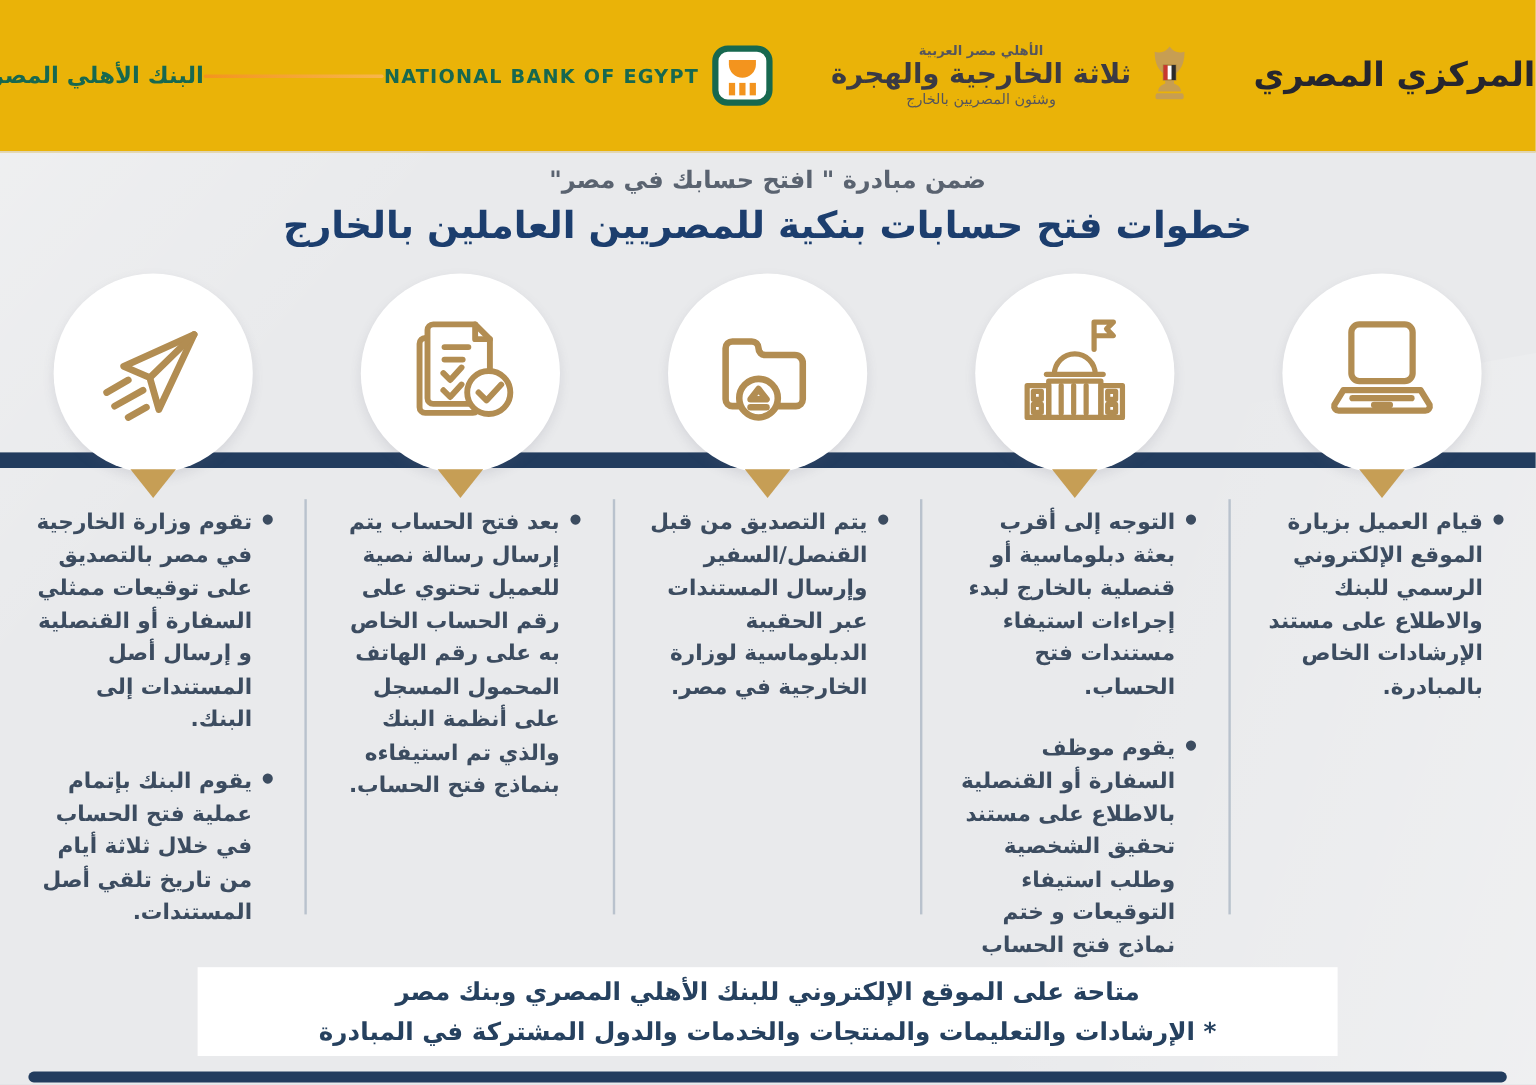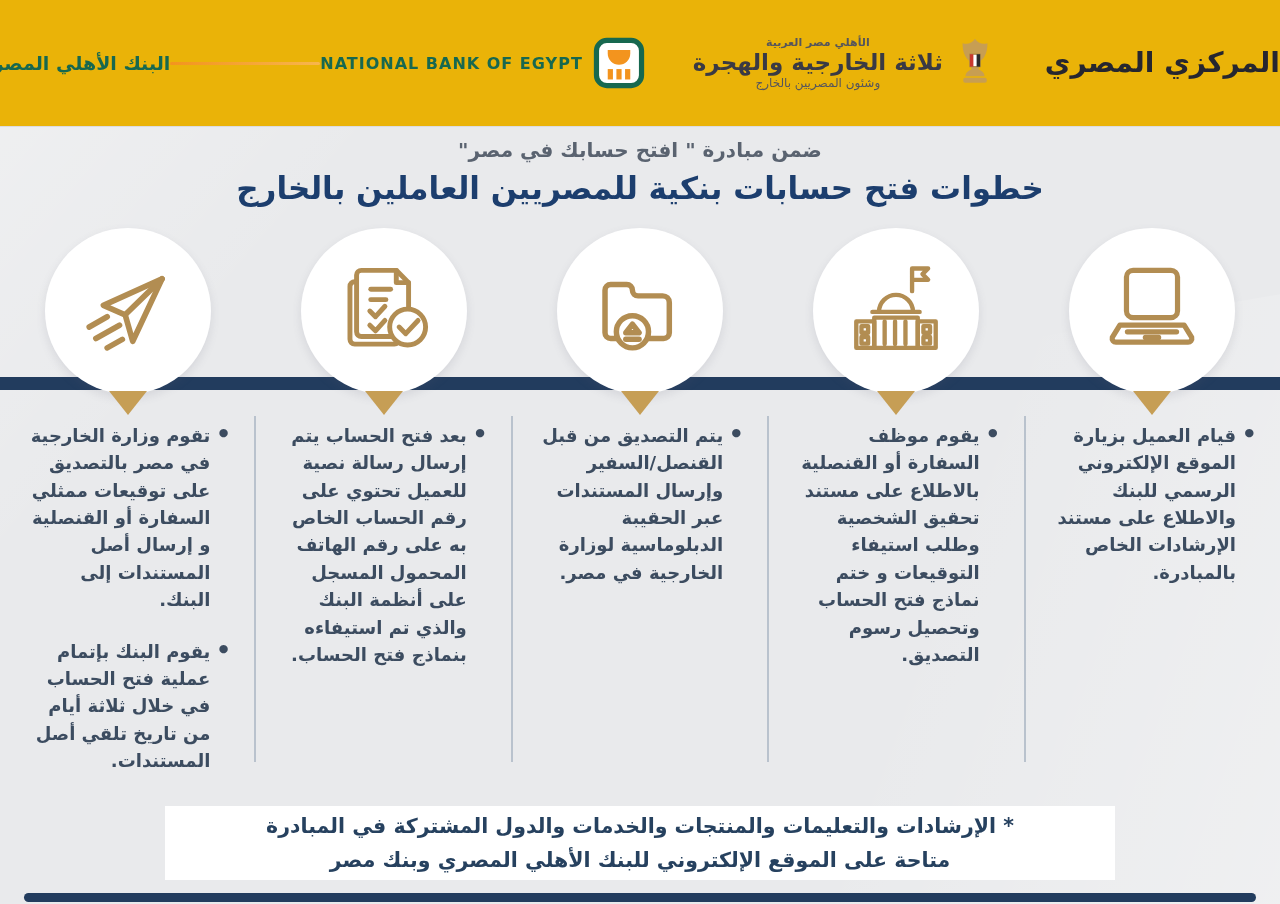--- a/index.html
+++ b/index.html
@@ -260,36 +260,37 @@
     </div>
   </div>
 
   <div class="steps-text">
 
     <div class="text-col">
       <p class="bullet">قيام العميل بزيارة الموقع الإلكتروني الرسمي للبنك والاطلاع على مستند الإرشادات الخاص بالمبادرة.</p>
     </div>
 
     <div class="text-col">
+      <p class="bullet">التوجه إلى أقرب بعثة دبلوماسية أو قنصلية بالخارج لبدء إجراءات استيفاء مستندات فتح الحساب.</p>
       <p class="bullet">يقوم موظف السفارة أو القنصلية بالاطلاع على مستند تحقيق الشخصية وطلب استيفاء التوقيعات و ختم نماذج فتح الحساب وتحصيل رسوم التصديق.</p>
     </div>
 
     <div class="text-col">
       <p class="bullet">يتم التصديق من قبل القنصل/السفير وإرسال المستندات عبر الحقيبة الدبلوماسية لوزارة الخارجية في مصر.</p>
     </div>
 
     <div class="text-col">
       <p class="bullet">بعد فتح الحساب يتم إرسال رسالة نصية للعميل تحتوي على رقم الحساب الخاص به على رقم الهاتف المحمول المسجل على أنظمة البنك والذي تم استيفاءه بنماذج فتح الحساب.</p>
     </div>
 
     <div class="text-col">
       <p class="bullet">تقوم وزارة الخارجية في مصر بالتصديق على توقيعات ممثلي السفارة أو القنصلية و إرسال أصل المستندات إلى البنك.</p>
       <p class="bullet">يقوم البنك بإتمام عملية فتح الحساب في خلال ثلاثة أيام من تاريخ تلقي أصل المستندات.</p>
     </div>
   </div>
 
   <div class="footer-note">
+    <div class="note-line">متاحة على الموقع الإلكتروني للبنك الأهلي المصري وبنك مصر</div>
     <div class="note-line">* الإرشادات والتعليمات والمنتجات والخدمات والدول المشتركة في المبادرة</div>
-    <div class="note-line">متاحة على الموقع الإلكتروني للبنك الأهلي المصري وبنك مصر</div>
   </div>
 
   <div class="bottom-bar"></div>
 </div>
 
 </body></html>

